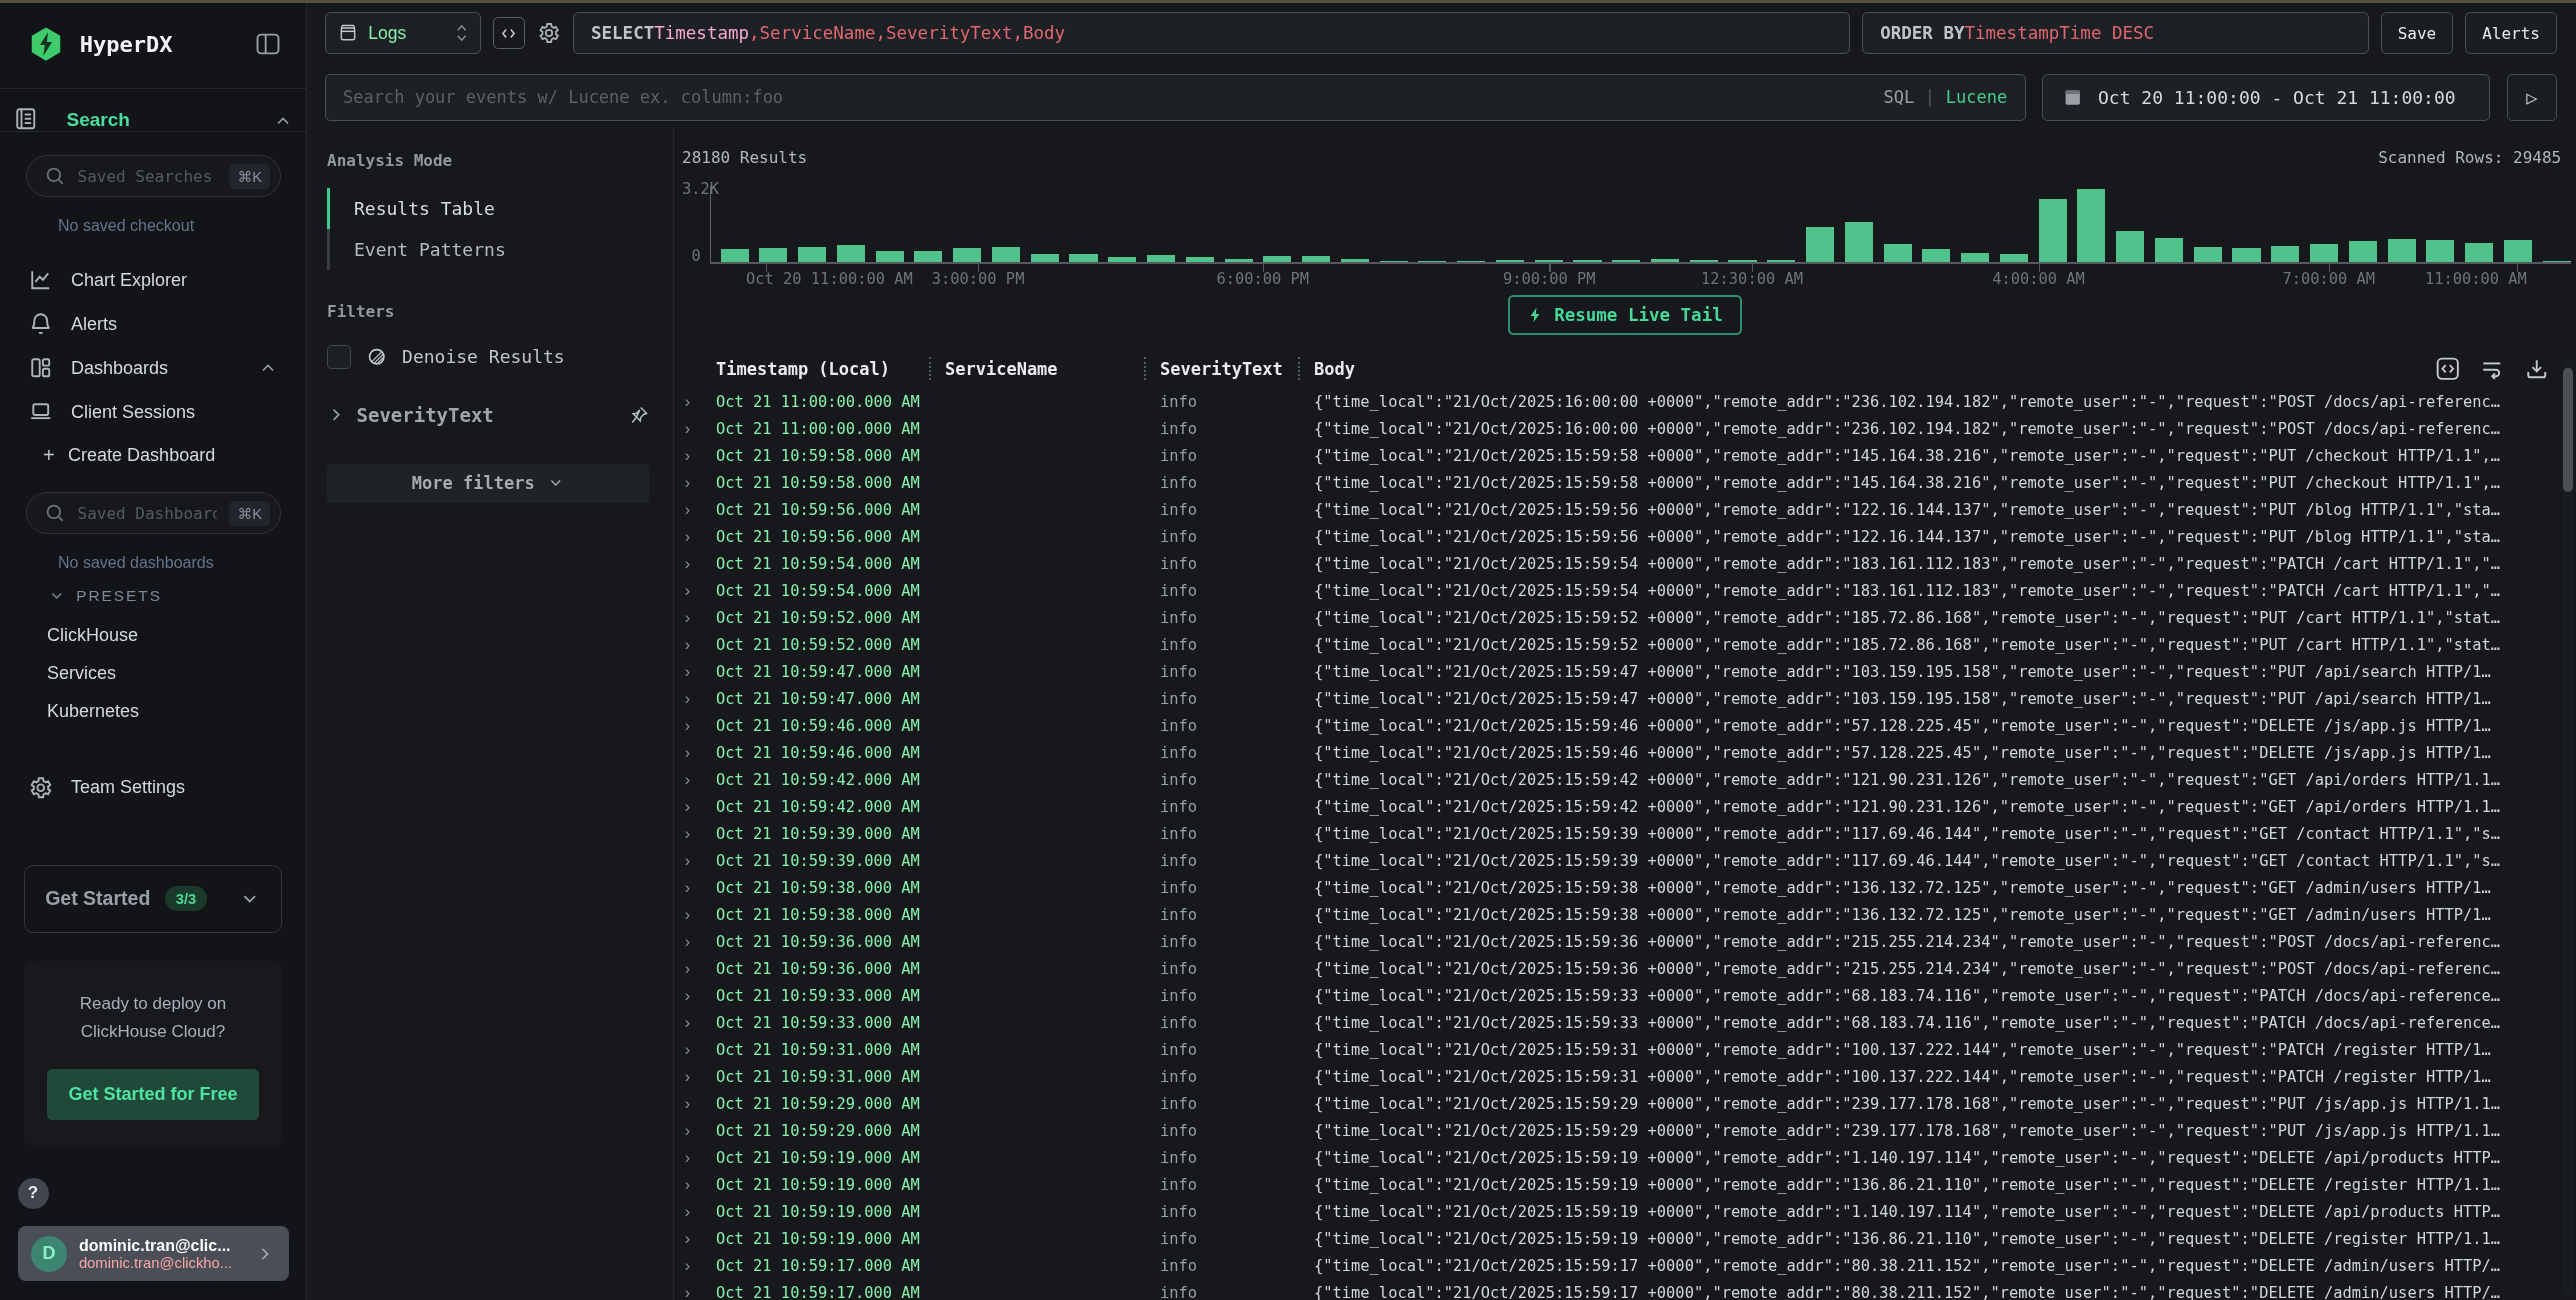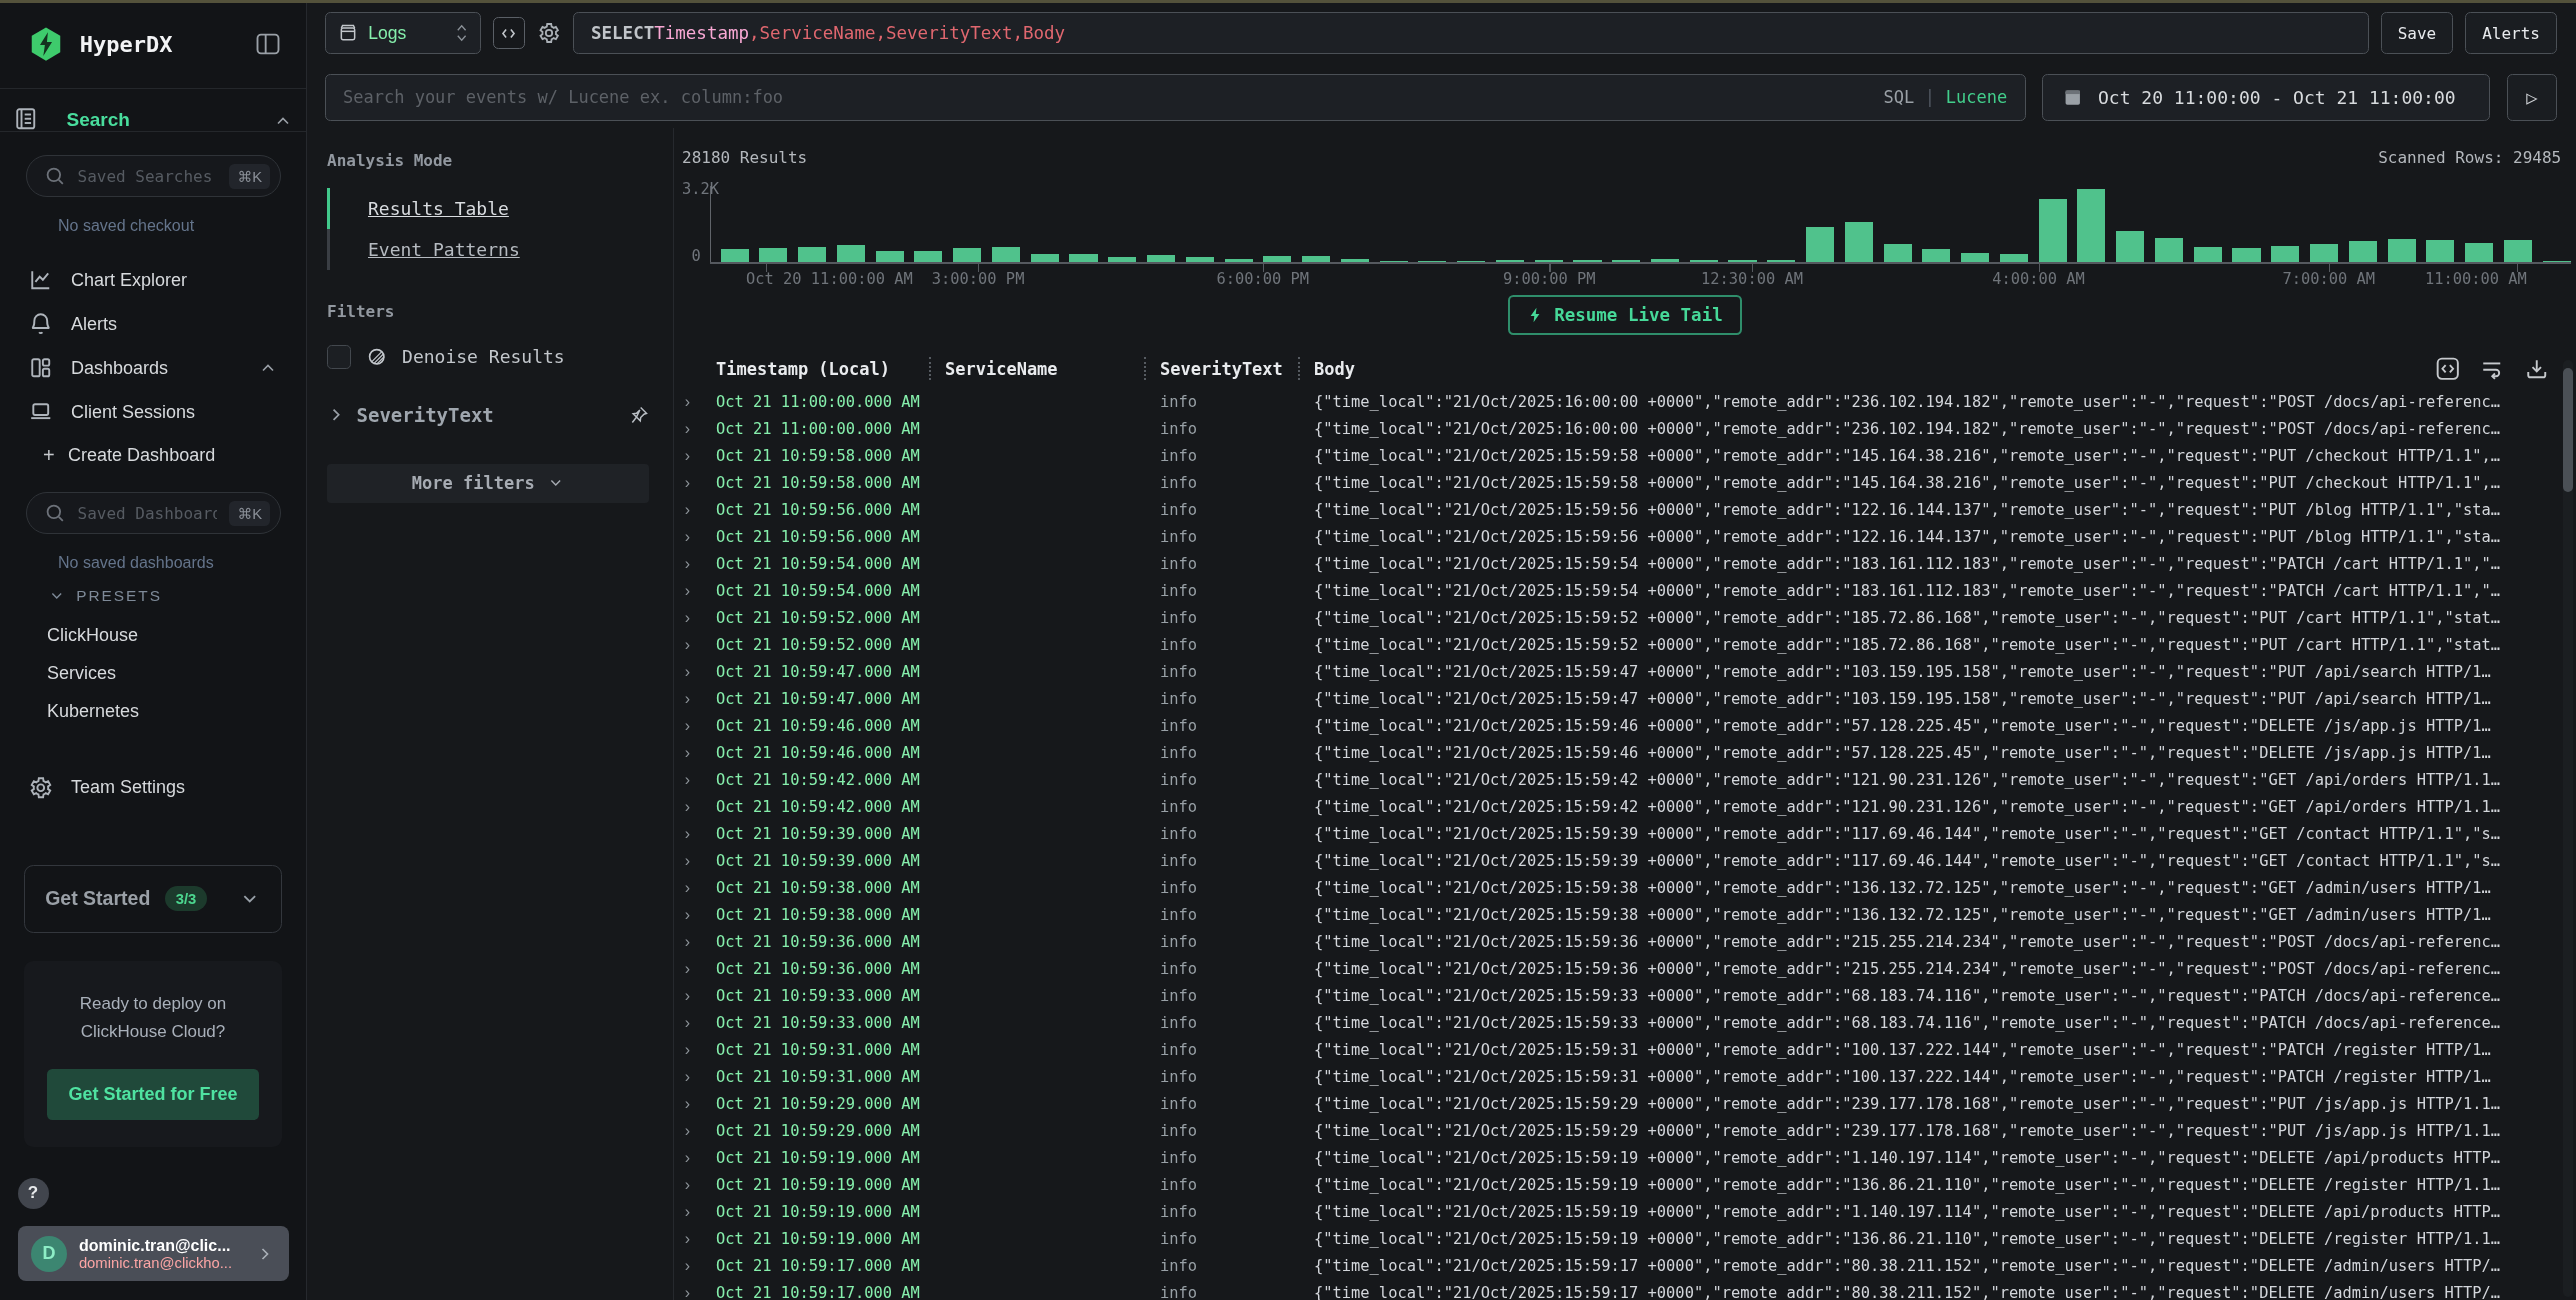--- a/index.html
+++ b/index.html
@@ -84,21 +84,21 @@
   .cal-icon { color:#9aa0a6; display:flex; }
   .play-btn { width:50px; height:47px; margin-left:1.3px; background:#1a1d21; border:1.3px solid #4b5056;
               border-radius:5.4px; color:#cdd0d4; font-size:19px; display:flex; align-items:center; justify-content:center; }
 
   .content { flex:1; display:flex; min-height:0; }
 
   
   .filter-panel { width:367px; min-width:367px; border-right:0.7px solid #26292e; padding:23px 24px 0 20px; }
   .fp-heading { color:#9298a0; font-weight:bold; font-size:16px; }
   .mode-list { margin-top:17.5px; }
-  .mode-item { border-left:3.4px solid #3a3e44; padding:10px 0 10px 38px; font-size:18px; color:#b6bbc1;text-decoration:underline; }
+  .mode-item { border-left:3.4px solid #3a3e44; padding:10px 0 10px 24px; font-size:18px; color:#b6bbc1; }
   .mode-item.active { border-left-color:#42c98c; color:#d9dce0; }
   .filters-heading { margin-top:32px; }
   .denoise-row { margin-top:24px; display:flex; align-items:center; gap:14.8px; }
   .checkbox { width:24px; height:24px; border:1.3px solid #43484e; background:#1c1f23; border-radius:4.7px; }
   .denoise-icon { color:#c3c7cc; display:flex; }
   .denoise-label { color:#c3c7cc; font-size:18px; }
   .sev-row { margin-top:35px; display:flex; align-items:center; gap:12px; }
   .sev-chev { color:#9aa0a8; display:flex; }
   .sev-label { color:#9fa6ae; font-weight:bold; font-size:19px; }
   .pin-icon { margin-left:auto; color:#b9bec4; display:flex; }
@@ -345,20 +345,24 @@
       <span class="gear-btn">
         <svg width="24" height="24" viewBox="0 0 24 24" fill="none" stroke="currentColor" stroke-width="1.8">
             <circle cx="12" cy="12" r="3.2"></circle>
             <path d="M19 12a7 7 0 0 0-.1-1.2l2-1.5-2-3.4-2.3 1a7 7 0 0 0-2-1.2L14.2 3h-4L9.8 5.7a7 7 0 0 0-2 1.2l-2.3-1-2 3.4 2 1.5a7 7 0 0 0 0 2.4l-2 1.5 2 3.4 2.3-1a7 7 0 0 0 2 1.2l.4 2.7h4l.4-2.7a7 7 0 0 0 2-1.2l2.3 1 2-3.4-2-1.5c.1-.4.1-.8.1-1.2z"></path>
           </svg>
       </span>
       <div class="box select-box">
         <span class="kw">SELECT </span>
           <span class="fld-purple">Timestamp</span>
           <span class="fld-red">,ServiceName,SeverityText,Body</span>
+      </div>
+      <div class="box order-box">
+        <span class="kw">ORDER BY </span>
+          <span class="fld-red">TimestampTime DESC</span>
       </div>
       <button class="top-btn">Save</button>
       <button class="top-btn">Alerts</button>
     </div>
 
     <div class="topbar2">
       <div class="box search-box">
         <span class="search-ph">Search your events w/ Lucene ex. column:foo</span>
         <span class="lang-sql">SQL</span>
         <span class="lang-div">|</span>

